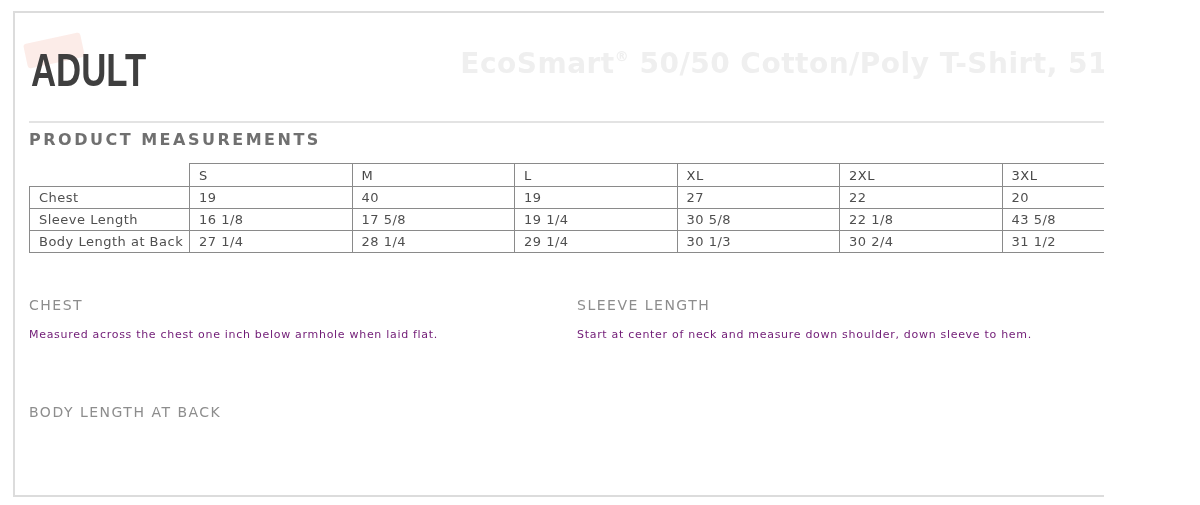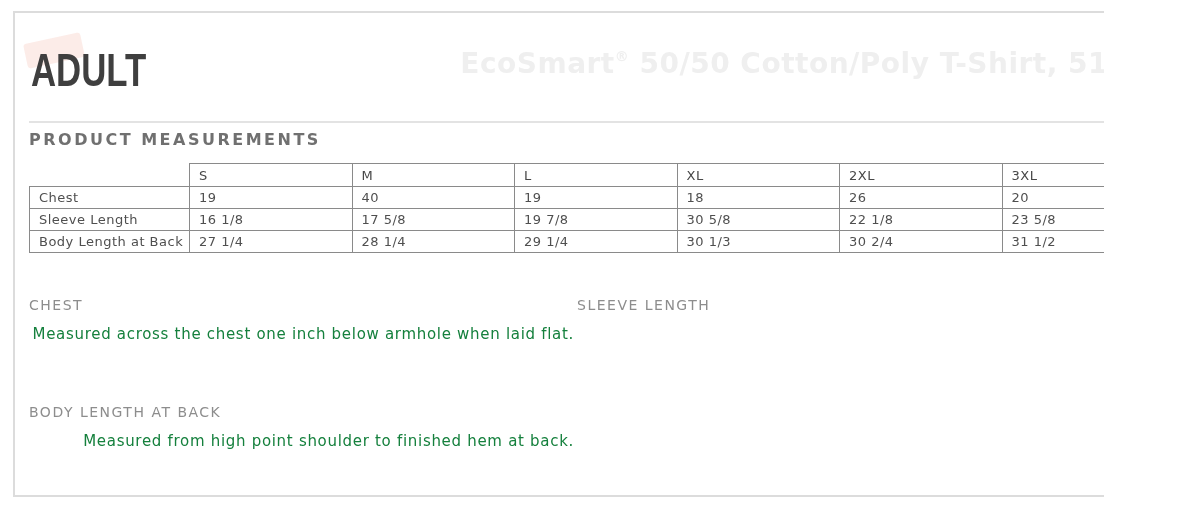--- a/index.html
+++ b/index.html
@@ -115,25 +115,24 @@
   .definition {
     position: absolute;
   }
   .definition .term {
     font-size: 14px;
     color: #8d8d8d;
     letter-spacing: 1.5px;
     margin-bottom: 9px;
   }
   .definition .desc {
-    font-size: 15px;
-    color: #15803d;
+    font-size: 11px;
+    color: #701a75;
     letter-spacing: 0.7px;
     line-height: 25px;
-    text-align: right;
   }
   .def-chest { left: 14px; top: 284px; width: 545px; }
   .def-sleeve { left: 562px; top: 284px; width: 516px; }
   .def-body { left: 14px; top: 391px; width: 545px; }
 </style>
 </head>
 <body>
 
 <div class="page">
   <div class="frame">
@@ -168,53 +167,53 @@
           <th>2XL</th>
           <th>3XL</th>
         </tr>
       </thead>
       <tbody>
         <tr>
           <td>Chest</td>
           <td>19</td>
           <td>40</td>
           <td>19</td>
-          <td>18</td>
-          <td>26</td>
+          <td>27</td>
+          <td>22</td>
           <td>20</td>
         </tr>
         <tr>
           <td>Sleeve Length</td>
           <td>16 1/8</td>
           <td>17 5/8</td>
-          <td>19 7/8</td>
+          <td>19 1/4</td>
           <td>30 5/8</td>
           <td>22 1/8</td>
-          <td>23 5/8</td>
+          <td>43 5/8</td>
         </tr>
         <tr>
           <td>Body Length at Back</td>
           <td>27 1/4</td>
           <td>28 1/4</td>
           <td>29 1/4</td>
           <td>30 1/3</td>
           <td>30 2/4</td>
           <td>31 1/2</td>
         </tr>
       </tbody>
     </table>
 
     <div class="definition def-chest">
       <div class="term">CHEST</div>
       <div class="desc">Measured across the chest one inch below armhole when laid flat.</div>
     </div>
 
     <div class="definition def-sleeve">
       <div class="term">SLEEVE LENGTH</div>
+      <div class="desc">Start at center of neck and measure down shoulder, down sleeve to hem.</div>
     </div>
 
     <div class="definition def-body">
       <div class="term">BODY LENGTH AT BACK</div>
-      <div class="desc">Measured from high point shoulder to finished hem at back.</div>
     </div>
 
   </div>
 </div>
 
 </body></html>

